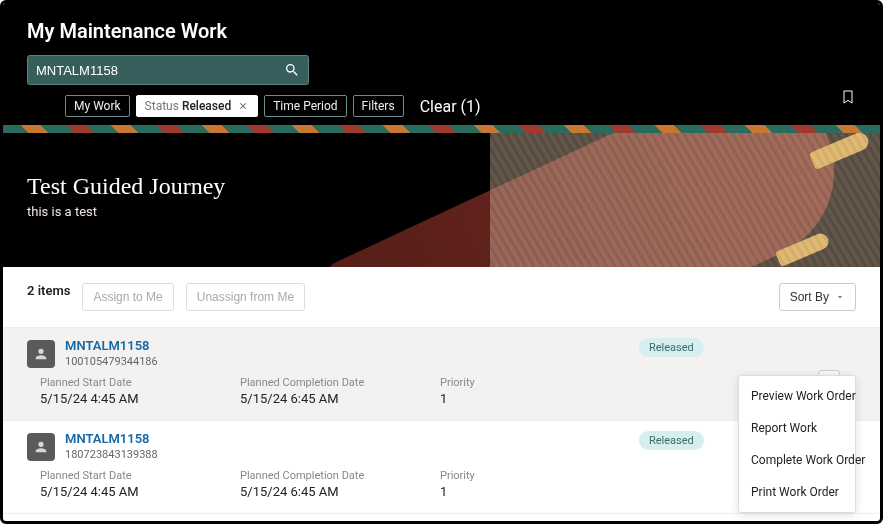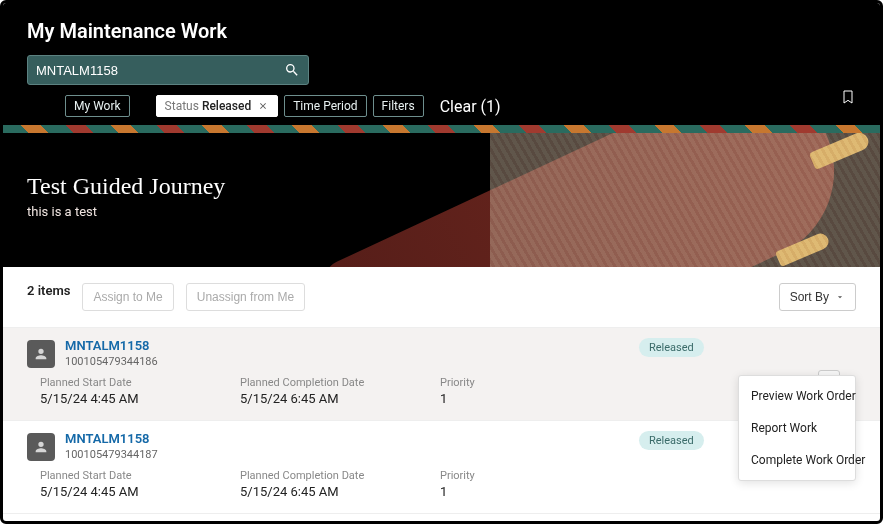--- a/index.html
+++ b/index.html
@@ -6,21 +6,21 @@
     body { font-family: -apple-system, BlinkMacSystemFont, "Segoe UI", Roboto, Arial, sans-serif; background: #fff; width: 883px; height: 524px; border: 3px solid #000; border-radius: 6px; overflow: hidden; position: relative; }
     .header { background: #000000; padding: 16px 24px 8px 24px; }
     .title { color: #fff; font-size: 20px; font-weight: 600; margin-bottom: 12px; }
     .search-row { display: flex; align-items: center; margin-bottom: 10px; }
     .search-box { display: flex; align-items: center; border: 1px solid #5c8281; border-radius: 3px; padding: 6px 8px; width: 282px; background: #365e5d; }
     .search-input { flex:1; background: transparent; border: none; color: #fff; font-size: 13px; outline: none; }
     .search-input::placeholder { color: #cfdede; }
     .search-icon { width: 16px; height: 16px; fill: #fff; flex-shrink: 0; }
     .chip-row { display: flex; align-items: center; gap: 6px; flex-wrap: wrap; padding-left: 38px; }
     .chip { display: inline-flex; align-items: center; border: 1px solid #6e8f8e; color: #e8f1f1; font-size: 12px; padding: 3px 8px; border-radius: 2px; cursor: pointer; }
-    .chip.active { background: #fff; color: #333; border-color: #fff; margin-left: 20px; }
+    .chip.active { background: #fff; color: #333; border-color: #fff; }
     .chip.active .chip-label { color: #777; }
     .chip.active .chip-value { color: #222; font-weight: 500; }
     .chip-close { margin-left: 6px; width: 12px; height: 12px; display:inline-flex; align-items:center; justify-content:center; }
     .chip-close svg { width:10px; height:10px; fill:#555; }
     .clear-link { color: #fff; font-size: 16px; margin-left: 10px; cursor: pointer; }
     .bookmark { position: absolute; right: 24px; top: 84px; width: 16px; height: 20px; fill: none; stroke: #fff; stroke-width: 1.5; cursor: pointer; }
     .deco-strip { height: 8px; background: repeating-linear-gradient(45deg,#2a6b5f 0 18px,#c7772f 18px 32px,#2a6b5f 32px 50px,#a03a2f 50px 64px); }
     .hero { position: relative; height: 134px; background: #000000; overflow:hidden; }
     .hero::after { content:""; position:absolute; right:-40px; top:-30px; width:430px; height:230px; background: repeating-linear-gradient(60deg,#c4a48e 0 3px,#d6bfa6 3px 7px); opacity:0.45; border-radius: 8px 0 0 8px; }
     .hero-oar { position:absolute; right:30px; top:20px; width:520px; height:180px; transform: rotate(-25deg); background: linear-gradient(90deg,#5a1f1a,#7b2c22); border-radius: 50px 200px 200px 50px; opacity:0.95; }
@@ -161,21 +161,21 @@
 
 <div class="card">
   <div class="card-top">
     <div class="avatar">
       <svg viewBox="0 0 24 24">
           <path d="M12 12a4 4 0 10-4-4 4 4 0 004 4zm0 2c-3 0-8 1.5-8 4.5V20h16v-1.5c0-3-5-4.5-8-4.5z"></path>
         </svg>
     </div>
     <div>
       <div class="wo-id">MNTALM1158</div>
-      <div class="wo-sub">100105479344187</div>
+      <div class="wo-sub">180723843139388</div>
     </div>
     <span class="status-pill" style="top:10px;">Released</span>
   </div>
   <div class="card-meta">
     <div class="meta-col1">
       <div class="meta-label">Planned Start Date</div>
       <div class="meta-value">5/15/24 4:45 AM</div>
     </div>
     <div class="meta-col2">
       <div class="meta-label">Planned Completion Date</div>
@@ -185,13 +185,14 @@
       <div class="meta-label">Priority</div>
       <div class="meta-value">1</div>
     </div>
   </div>
 </div>
 
 <div class="menu">
   <div class="menu-item">Preview Work Order</div>
   <div class="menu-item">Report Work</div>
   <div class="menu-item">Complete Work Order</div>
+  <div class="menu-item">Print Work Order</div>
 </div>
 
 </body></html>

